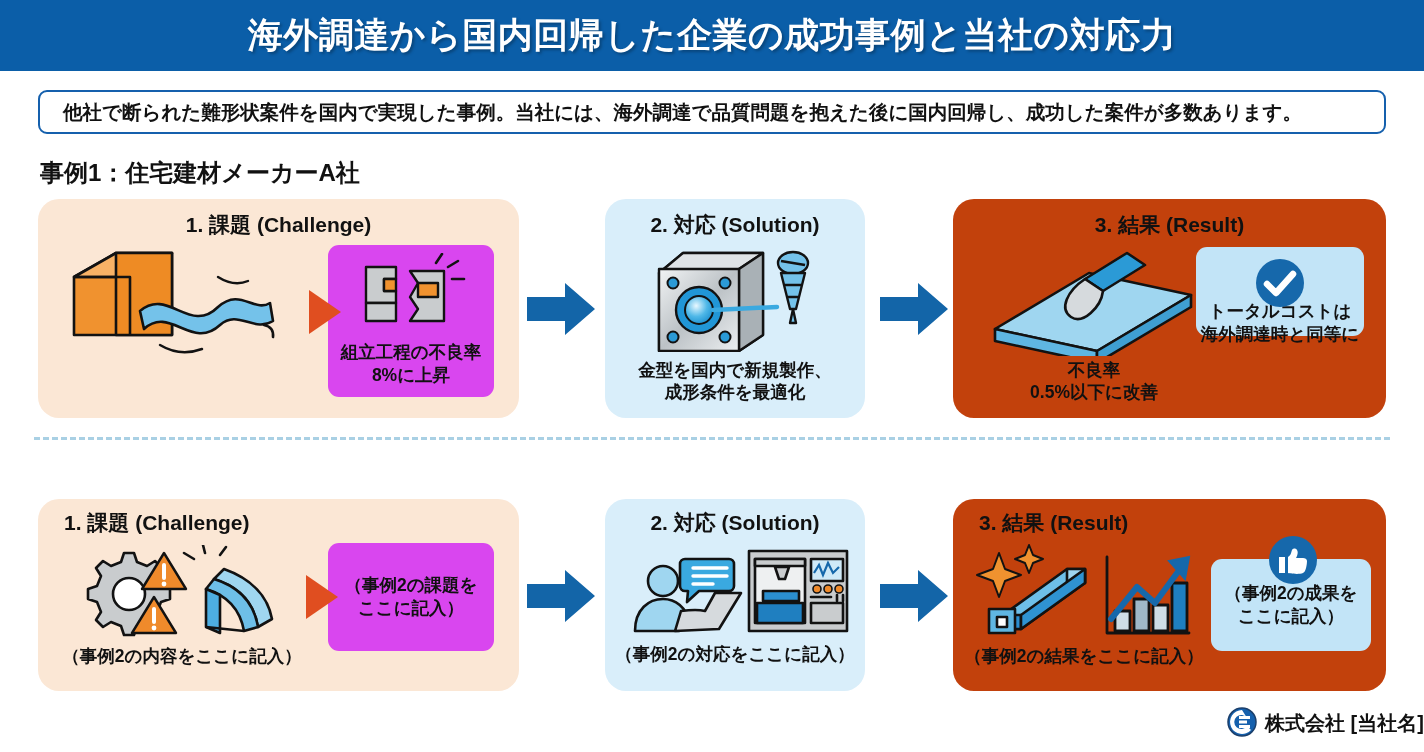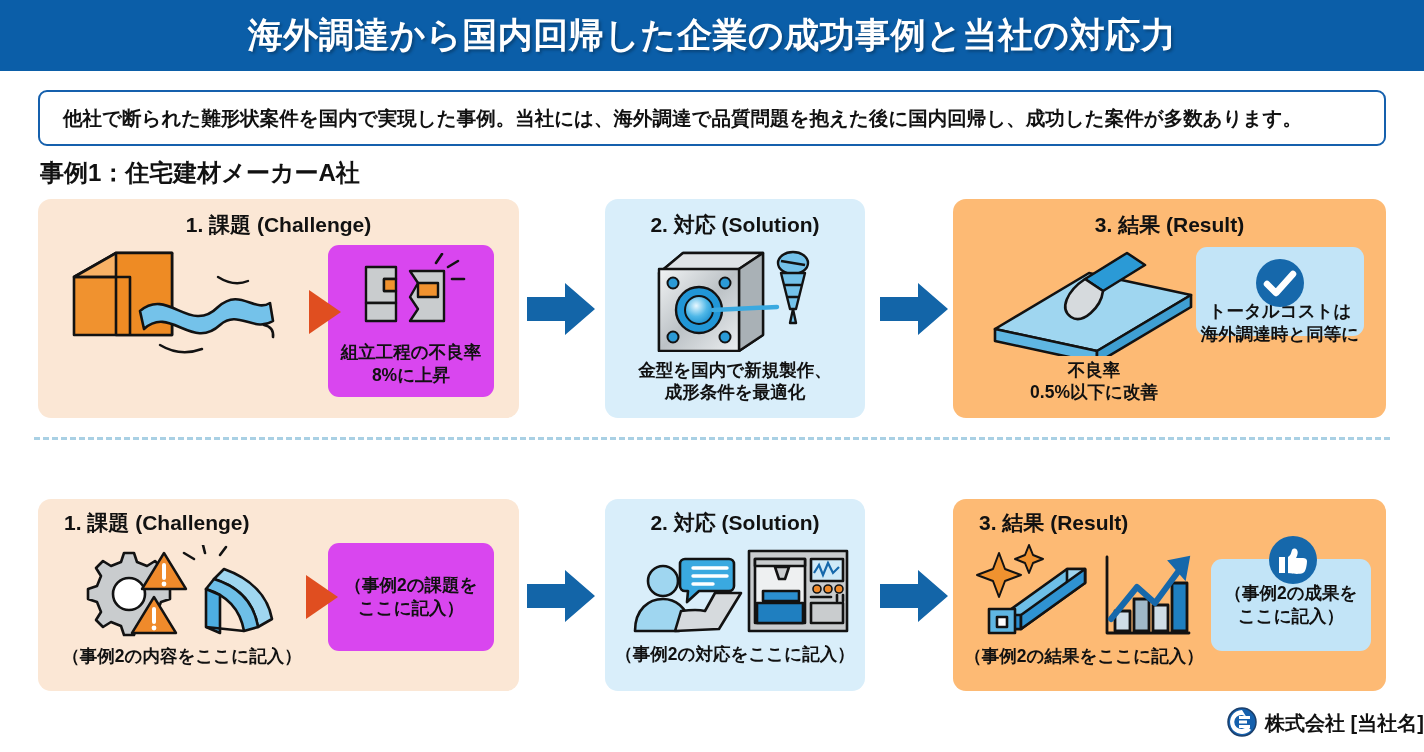--- a/index.html
+++ b/index.html
@@ -37,21 +37,21 @@
     letter-spacing: 0.5px;
     text-shadow: 2px 2px 3px rgba(0,0,0,0.28);
     white-space: nowrap;
   }
 
   
   .subtitle-box {
     position: absolute;
     left: 38px; top: 90px;
     width: 1348px;
-    height: 56px;
+    height: 44px;
     box-sizing: border-box;
     border: 2.5px solid #1560ad;
     border-radius: 9px;
     background: #ffffff;
     display: flex;
     align-items: center;
     padding-left: 23px;
   }
   .subtitle-text {
     font-size: 19.5px;
@@ -77,25 +77,25 @@
     top: 437px;
     width: 1356px;
     height: 0;
     border-top: 3px dashed #a9d0e4;
   }
 
   
   .panel {
     position: absolute;
     box-sizing: border-box;
-    border-radius: 13px;
+    border-radius: 21px;
   }
   .panel-challenge { background: #fbe7d5; }
   .panel-solution  { background: #d9eefa; }
-  .panel-result    { background: #fdba74; }
+  .panel-result    { background: #c2410c; }
 
   .panel-title {
     position: absolute;
     width: 100%;
     text-align: center;
     font-size: 21px;
     font-weight: 700;
     color: #111111;
     white-space: nowrap;
   }

